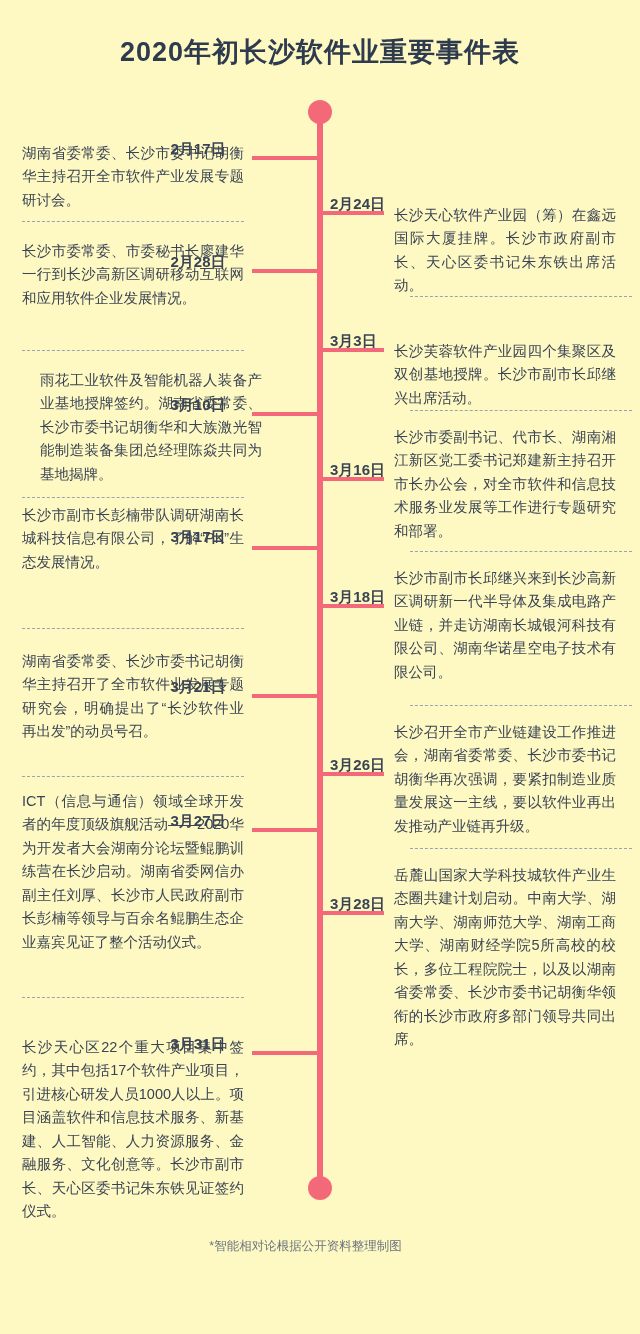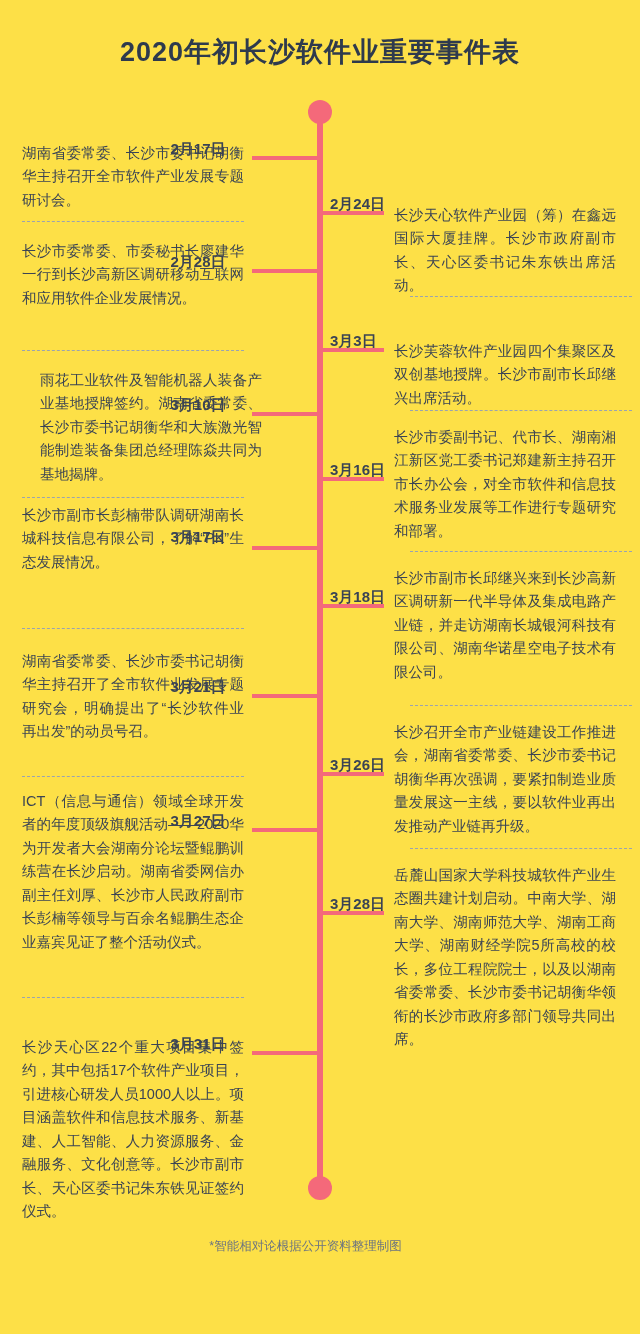--- a/index.html
+++ b/index.html
@@ -12,21 +12,21 @@
     background: #ffffff;
     font-family: "Liberation Sans", sans-serif;
     color: #2b3342;
     overflow: hidden;
     position: relative;
   }
   .page {
     position: relative;
     width: 640px;
     height: 1334px;
-    background: #fde047;
+    background: #fef9c3;
   }
   .title {
     position: absolute;
     top: 34px;
     left: 0;
     width: 640px;
     text-align: center;
     font-size: 27px;
     font-weight: bold;
     letter-spacing: 1px;

